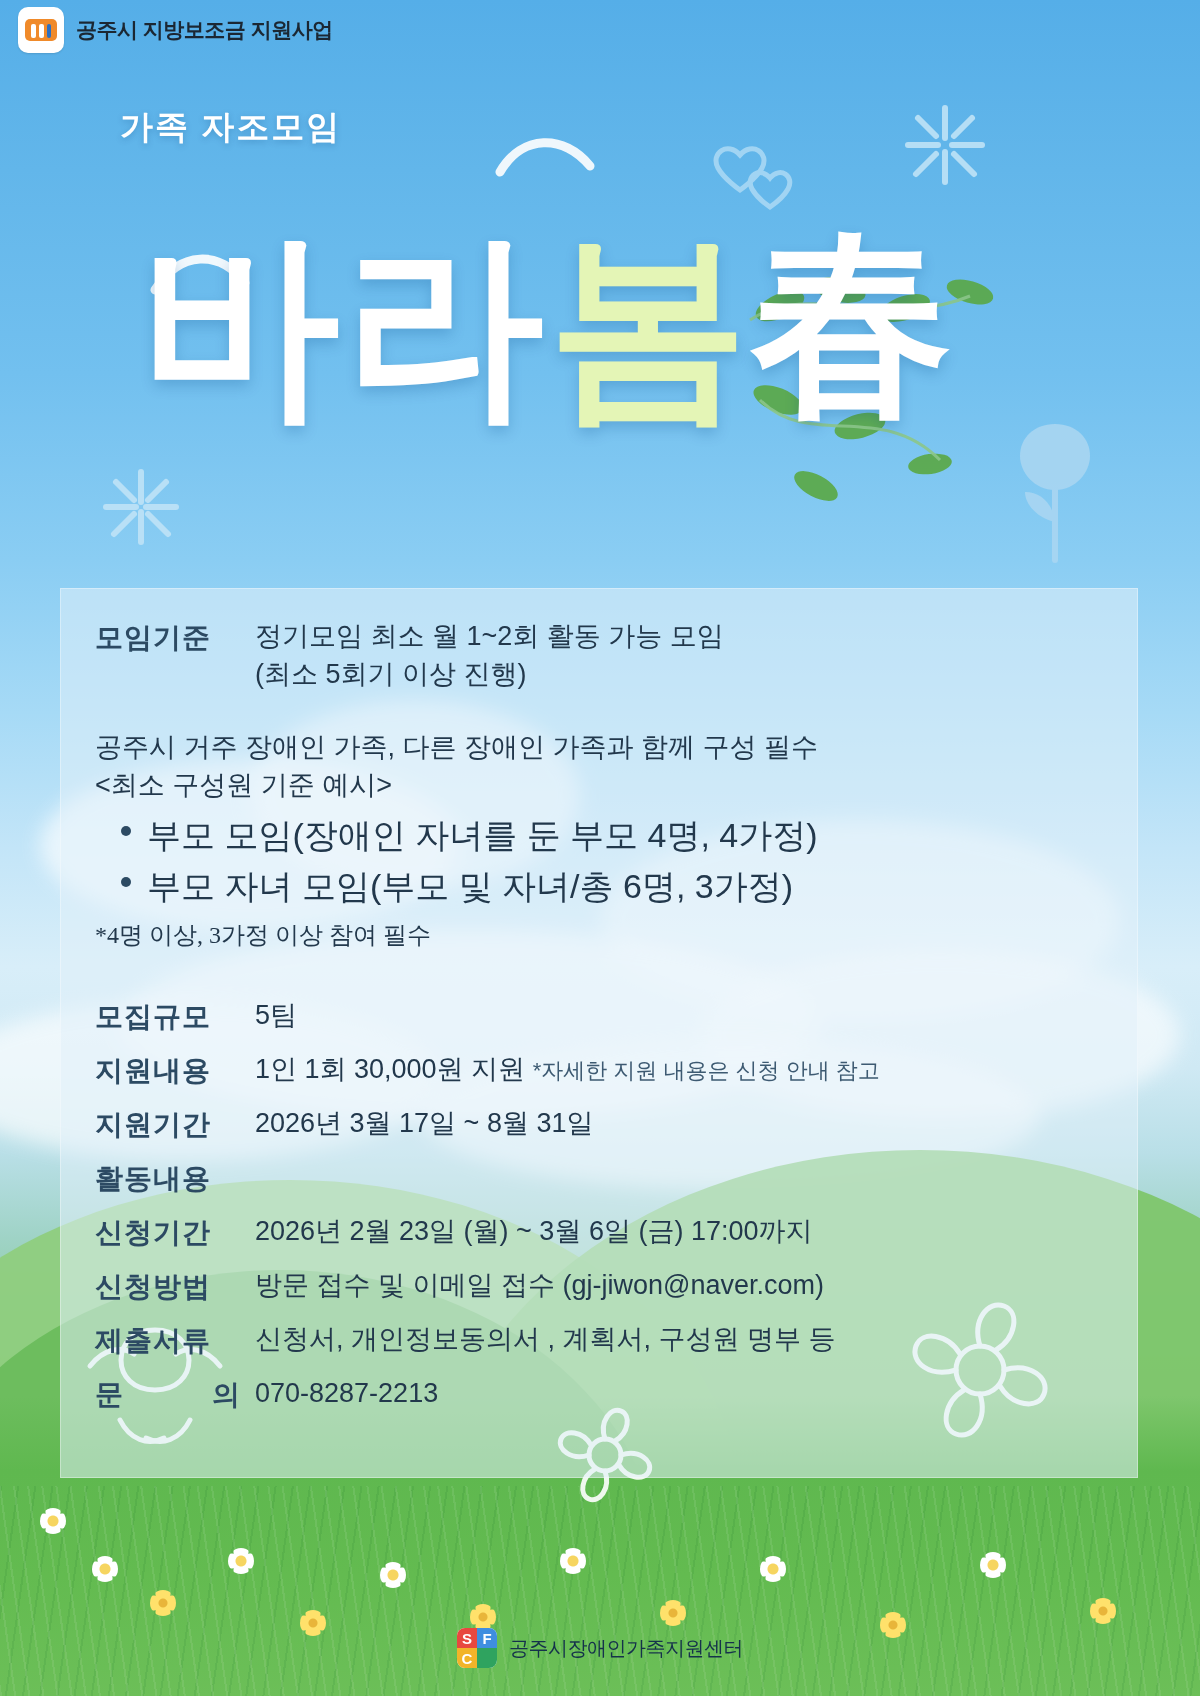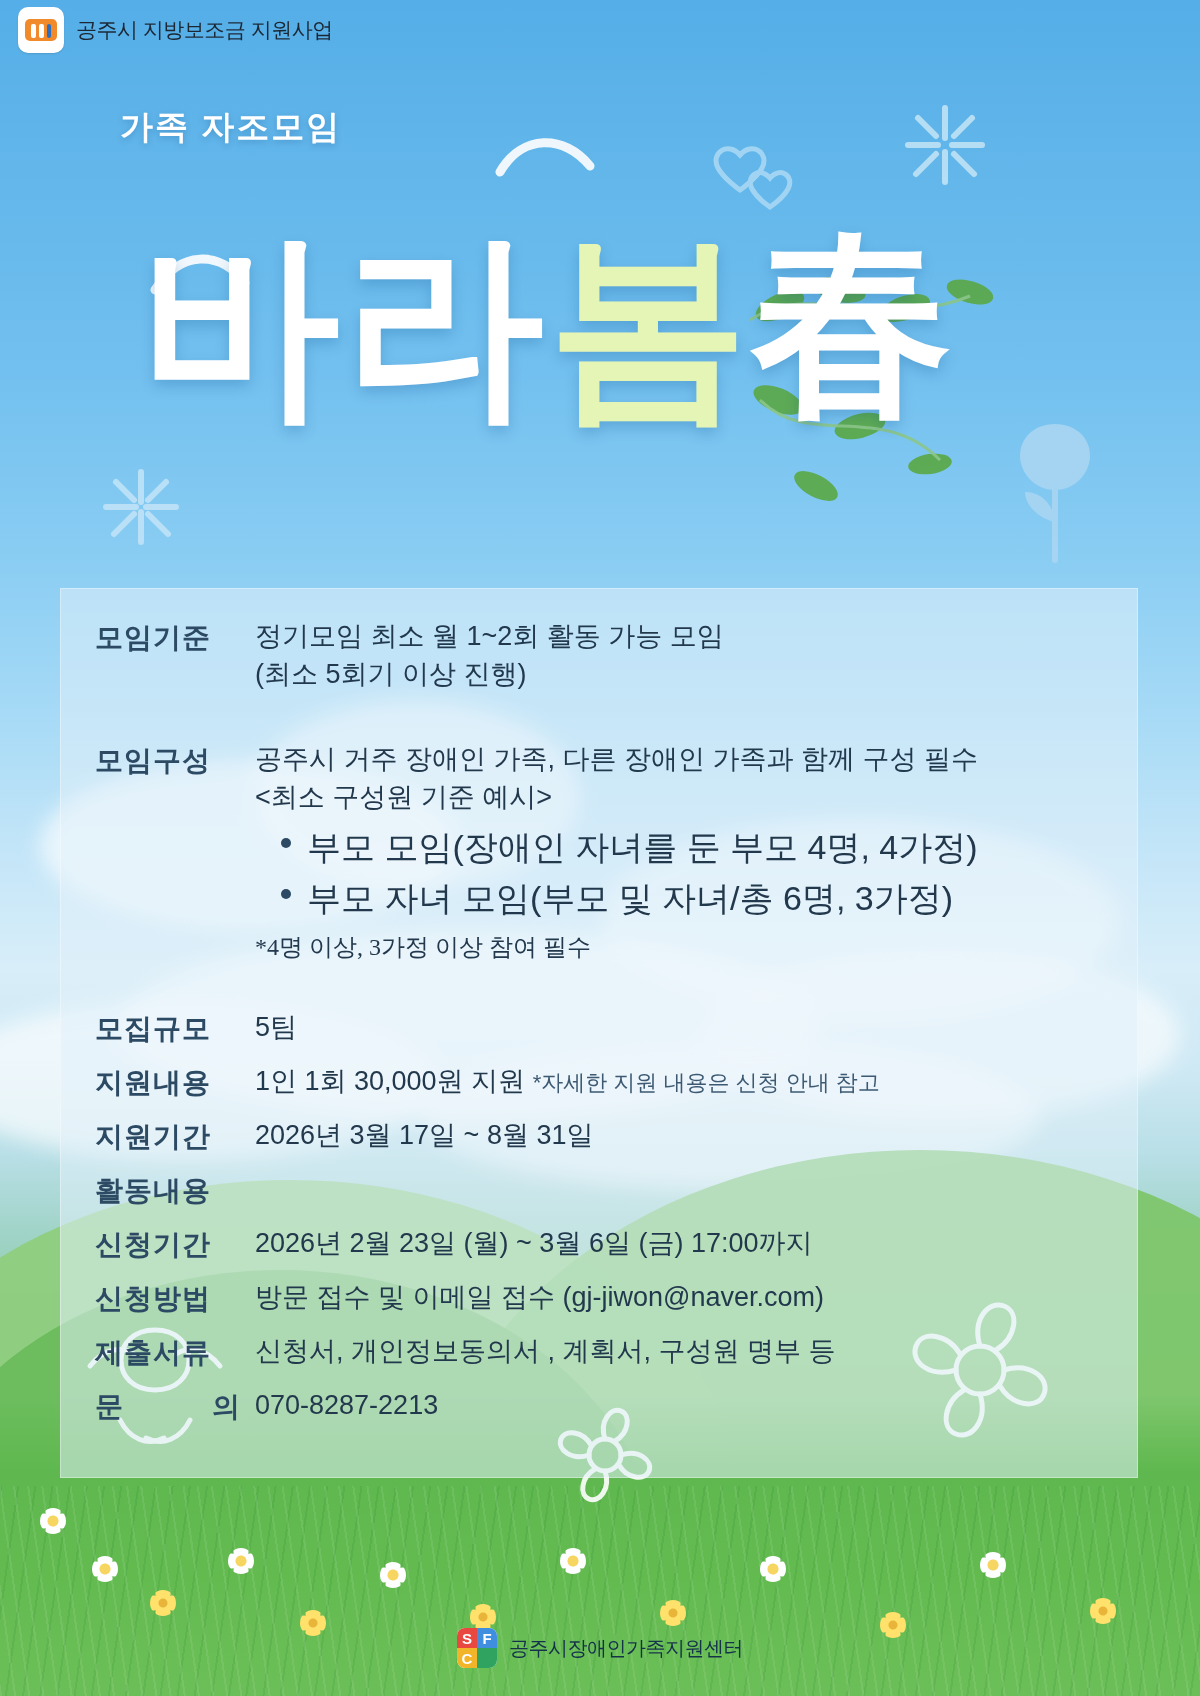--- a/index.html
+++ b/index.html
@@ -94,21 +94,21 @@
   #topbar .logo-mark {
     width: 46px; height: 46px;
     border-radius: 10px;
     background: #ffffff;
     display: flex; align-items: center; justify-content: center;
     box-shadow: 0 1px 2px rgba(0,0,0,.12);
   }
   #topbar .gov-title {
     color: #1b2733;
     font-size: 21px;
-    font-weight: 400;
+    font-weight: 700;
     letter-spacing: -0.5px;
   }
 
   
   .kicker {
     position: absolute;
     left: 120px; top: 105px;
     font-size: 33px;
     font-weight: 800;
     color: #ffffff;
@@ -190,21 +190,21 @@
     width: 10px; height: 10px;
     border-radius: 50%;
     background: #2c4a63;
   }
   .note {
     font-size: 24px;
     color: #22384c;
     margin-top: 6px;
     font-family: Liberation Serif, serif;
   }
-  .gap-block { margin-bottom: 46px; }
+  .gap-block { margin-bottom: 34px; }
   .tight .row { margin-bottom: 14px; }
 
   
   #footer {
     position: absolute;
     left: 0; bottom: 28px; width: 1200px;
     display: flex; align-items: center; justify-content: center; gap: 12px;
   }
   #footer .fmark {
     width: 40px; height: 40px;
@@ -377,21 +377,20 @@
 
   <div id="panel">
 
     <div class="row gap-block">
       <div class="label">모임기준</div>
       <div class="value" style="white-space: pre-line;">정기모임 최소 월 1~2회 활동 가능 모임
 (최소 5회기 이상 진행)</div>
     </div>
 
     <div class="row">
-      <div class="label">모임구성</div>
       <div class="value">
         <div style="white-space: pre-line;">공주시 거주 장애인 가족, 다른 장애인 가족과 함께 구성 필수
 &lt;최소 구성원 기준 예시&gt;</div>
         <ul class="bullets">
           <li>부모 모임(장애인 자녀를 둔 부모 4명, 4가정)</li>
           <li>부모 자녀 모임(부모 및 자녀/총 6명, 3가정)</li>
         </ul>
         <div class="note">*4명 이상, 3가정 이상 참여 필수</div>
       </div>
     </div>

